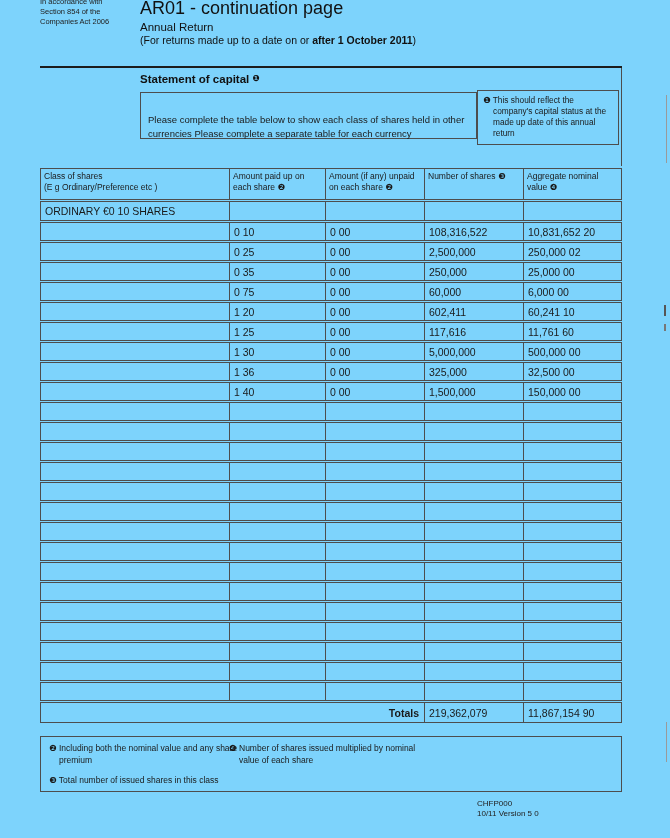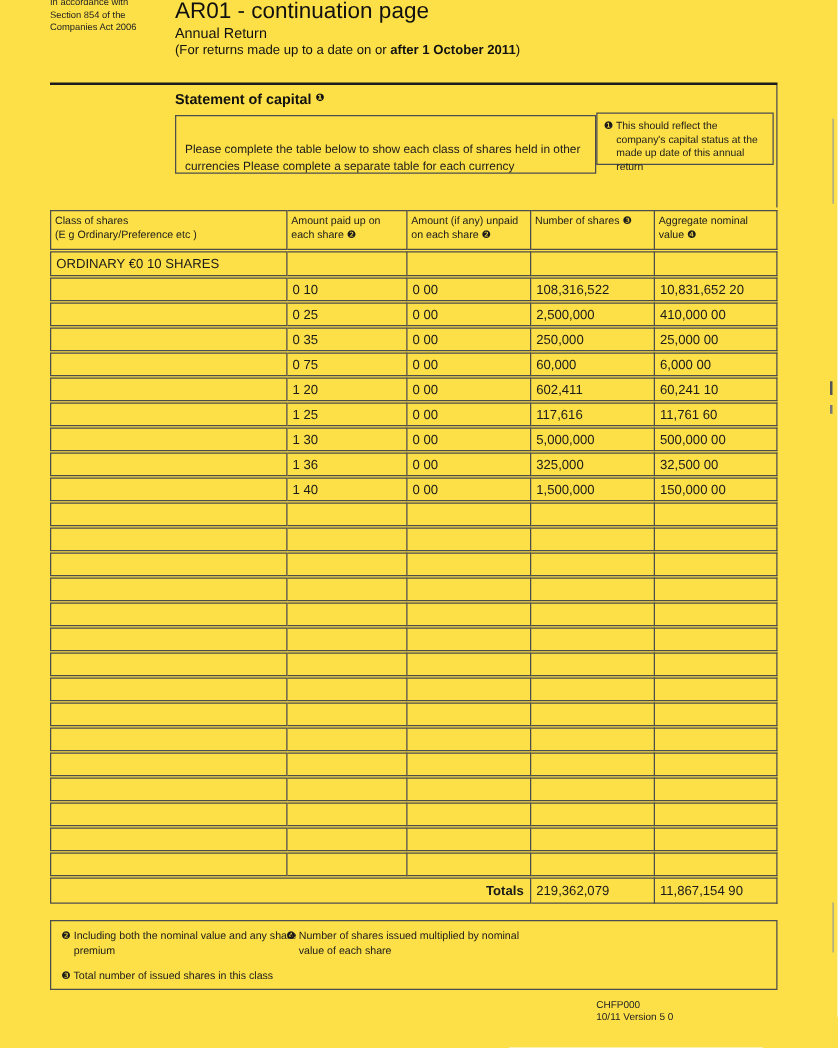--- a/index.html
+++ b/index.html
@@ -1,32 +1,32 @@
 <!DOCTYPE html>
 <html><head>
 <meta charset="utf-8">
 <style>
   html,body{margin:0;padding:0;background:#fff;}
   .page{
-    position:relative;width:670px;height:838px;background:#fde047;overflow:hidden;
+    position:relative;width:670px;height:838px;background:#7dd3fc;overflow:hidden;
     font-family:"Liberation Sans","DejaVu Sans",sans-serif;color:#1a1a1a;
   }
   
   .accordance{position:absolute;left:40px;top:-3px;width:104px;font-size:7.5px;line-height:10px;color:#222;}
   .form-title{position:absolute;left:140px;top:-4px;font-size:18px;line-height:24px;font-weight:400;color:#111;}
   .form-subtitle{position:absolute;left:140px;top:21px;font-size:11.5px;color:#111;}
   .madeup{position:absolute;left:140px;top:34px;font-size:10.5px;color:#111;}
   .divider{position:absolute;left:40px;top:66px;width:582px;height:2px;background:#1c1c1c;}
   .stmt-title{position:absolute;left:140px;top:73px;font-size:11.5px;font-weight:bold;color:#111;}
   .marker{font-size:8.5px;}
   .stmt-title .marker{vertical-align:2px;}
   
   .instruction-box{position:absolute;left:140px;top:92px;width:337px;height:47px;border:1px solid #4d4d4d;
     font-size:9.5px;line-height:14px;padding:20px 7px;box-sizing:border-box;}
-  .note-box{position:absolute;left:477px;top:90px;width:142px;height:42px;border:1px solid #4d4d4d;
+  .note-box{position:absolute;left:477px;top:90px;width:142px;height:55px;border:1px solid #4d4d4d;
     font-size:8.3px;line-height:11px;padding:4px 5px 0 5px;box-sizing:border-box;}
   .hang{display:block;padding-left:10px;text-indent:-10px;}
   
   .currency-row{position:absolute;left:40px;top:145px;width:582px;height:21px;border:1px solid #4d4d4d;box-sizing:border-box;}
   .currency-label{position:absolute;left:6px;top:3px;font-size:10.5px;}
   .currency-divider{position:absolute;left:100px;top:0;width:1px;height:100%;background:#4d4d4d;}
   .currency-value{position:absolute;left:106px;top:2px;font-size:11px;}
   
   .capital-table{position:absolute;left:40px;top:167px;width:582px;table-layout:fixed;
     border-collapse:separate;border-spacing:0 1px;}
@@ -115,21 +115,21 @@
           <td>0 10</td>
           <td>0 00</td>
           <td>108,316,522</td>
           <td>10,831,652 20</td>
         </tr>
         <tr>
           <td></td>
           <td>0 25</td>
           <td>0 00</td>
           <td>2,500,000</td>
-          <td>410,000 00</td>
+          <td>250,000 02</td>
         </tr>
         <tr>
           <td></td>
           <td>0 35</td>
           <td>0 00</td>
           <td>250,000</td>
           <td>25,000 00</td>
         </tr>
         <tr>
           <td></td>

